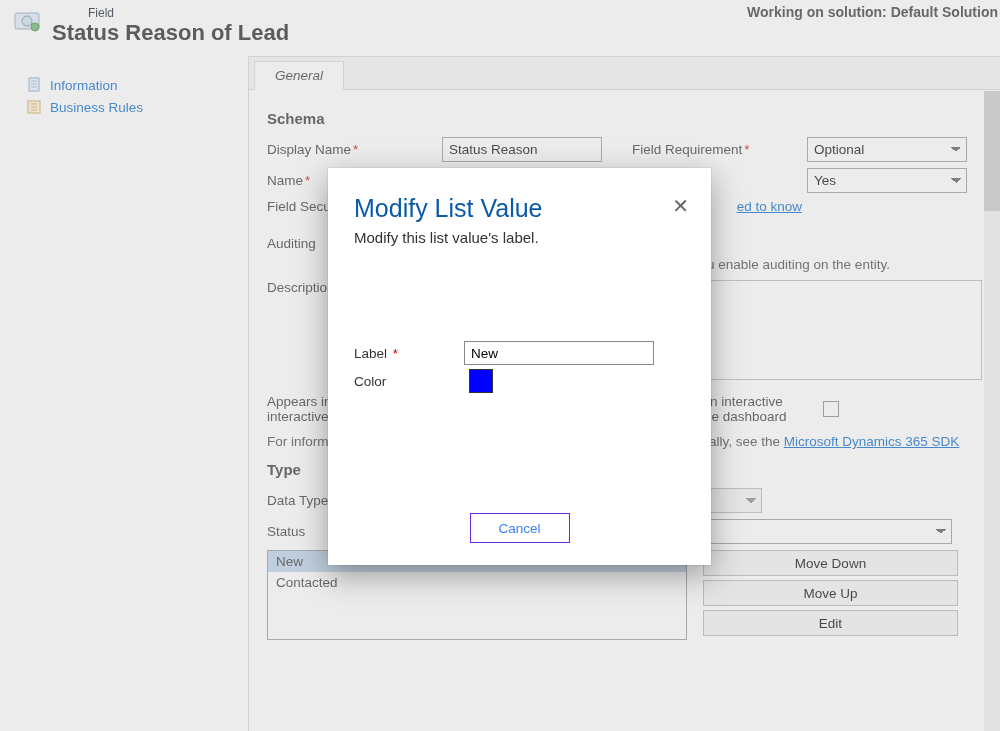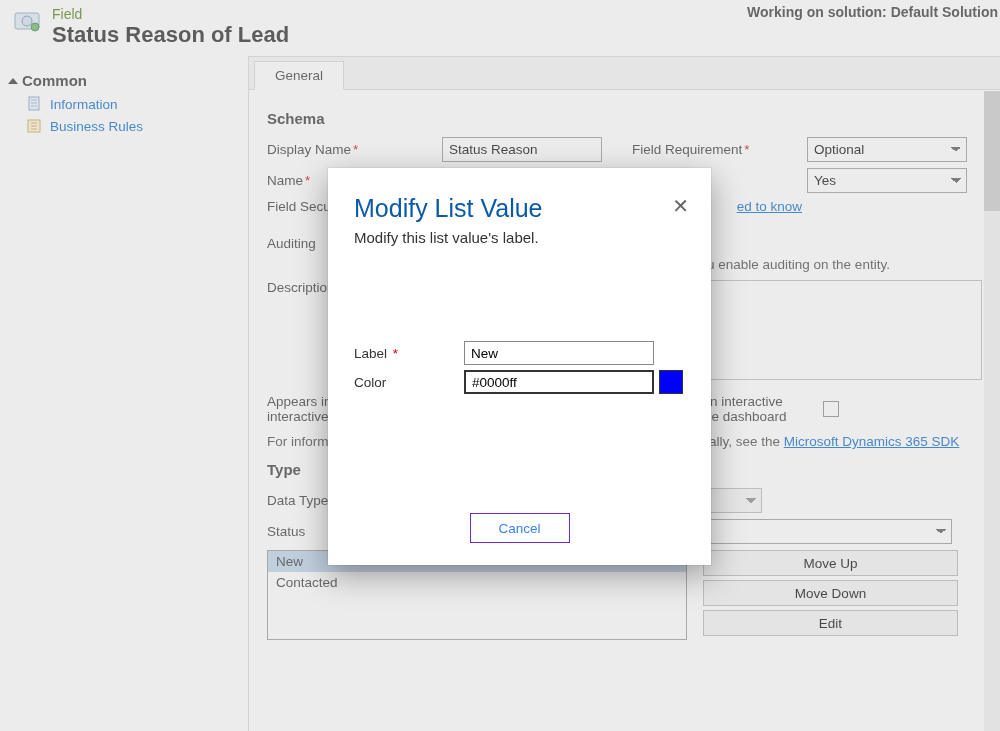--- a/index.html
+++ b/index.html
@@ -15,42 +15,42 @@
   }
 
   
   .header {
     display: flex; align-items: flex-start; padding: 6px 0 0 12px;
   }
   .header-icon {
     width: 32px; height: 32px; margin-right: 8px;
     display: flex; align-items: center; justify-content: center;
   }
-  .header-text .line1 { font-size: 14px; color: #4d7c0f; }
+  .header-text .line1 { font-size: 12px; color: #0f172a; margin-left: 36px; }
   .header-text .line2 { font-size: 22px; font-weight: 600; color: #222; }
   .working-on { position: absolute; right: 2px; top: 4px; font-weight: 600; font-size: 14px; }
 
   
   .leftnav {
     position: absolute; left: 0; top: 62px; width: 248px; bottom: 0;
     padding: 10px 10px;
   }
   .leftnav .section-title { font-weight: 600; font-size: 15px; margin-bottom: 6px; display:flex; align-items:center; }
   .leftnav .triangle { display:inline-block; width:0; height:0; border-top:5px solid transparent; border-bottom:5px solid transparent; border-right:6px solid #333; transform: rotate(90deg); margin-right:6px; }
   .nav-item { display:flex; align-items:center; color:#0066cc; margin: 4px 0 4px 16px; cursor:pointer; }
   .nav-item .nicon { width:18px; height:18px; margin-right:6px; display:flex; align-items:center; justify-content:center; }
 
   
   .main {
     position: absolute; left: 248px; right: 0; top: 56px; bottom: 0;
     border-top: 1px solid #d8d8d8; border-left: 1px solid #d8d8d8;
     padding: 0;
     overflow: hidden;
   }
-  .tabbar { display:flex; border-bottom:1px solid #d8d8d8; background:#f5f5f5; }
+  .tabbar { display:flex; border-bottom:1px solid #d8d8d8; background:#f5f5f5;font-style:italic; }
   .tab { padding: 6px 20px; background:#fff; border:1px solid #d8d8d8; border-bottom:1px solid #fff; margin-bottom:-1px; font-size:13.5px; cursor:pointer; margin-left:5px; margin-top:4px;}
   .content { padding: 14px 18px 0 18px; overflow-y:auto; height: calc(100% - 34px); }
   .scrollbar { position:absolute; right:0; top:34px; bottom:0; width:16px; background:#f0f0f0; }
   .scrollthumb { position:absolute; top:0; width:100%; height:120px; background:#c9c9c9; }
 
   .section-heading { font-weight:600; font-size:15px; margin: 6px 0 10px 0; }
   .formrow { display:flex; align-items:center; margin: 6px 0; }
   .label { width: 175px; }
   .req { color:#c00; margin-left:2px; }
   .tinput {
@@ -125,24 +125,20 @@
     </svg>
   </div>
   <div class="header-text">
     <div class="line1">Field</div>
     <div class="line2">Status Reason of Lead</div>
   </div>
 </div>
 <div class="working-on">Working on solution: Default Solution</div>
 
 <div class="leftnav">
-  <div class="section-title">
-    <span class="triangle"></span>
-    <span>Common</span>
-  </div>
   <div class="nav-item">
     <span class="nicon">
       <svg width="16" height="16" viewBox="0 0 16 16">
           <rect x="2" y="1" width="10" height="13" fill="#eaf2fb" stroke="#7da2c9"></rect>
           <line x1="4" y1="4" x2="10" y2="4" stroke="#9bb8d5"></line>
           <line x1="4" y1="7" x2="10" y2="7" stroke="#9bb8d5"></line>
           <line x1="4" y1="10" x2="10" y2="10" stroke="#9bb8d5"></line>
         </svg>
     </span>
     <span>Information</span>
@@ -245,22 +241,22 @@
         <option>Open</option>
       </select>
     </div>
 
     <div class="formrow" style="align-items:flex-start; gap:16px;">
       <div class="listbox">
         <div class="litem selected">New</div>
         <div class="litem">Contacted</div>
       </div>
       <div class="side-buttons">
+        <button>Move Down</button>
         <button>Move Up</button>
-        <button>Move Down</button>
         <button>Edit</button>
       </div>
     </div>
 
   </div>
 </div>
 
 <div class="page-dimmer"></div>
 
 <div class="modal">
@@ -268,21 +264,20 @@
   <h1>Modify List Value</h1>
   <div class="subtitle">Modify this list value's label.</div>
 
   <div class="mform">
     <div class="mrow">
       <div class="mlabel"><span>Label</span> <span class="req">*</span></div>
       <input class="minput" value="New" style="">
     </div>
     <div class="mrow">
       <div class="mlabel">Color</div>
-      <input class="minput" style="border-width: 2px; border-color: rgb(51, 51, 51);" value="#0000ff">
       <span class="swatch" style="background:#0000ff;"></span>
     </div>
   </div>
 
   <div class="buttons">
     <button class="btn-secondary">Cancel</button>
   </div>
 </div>
 
 </body></html>

